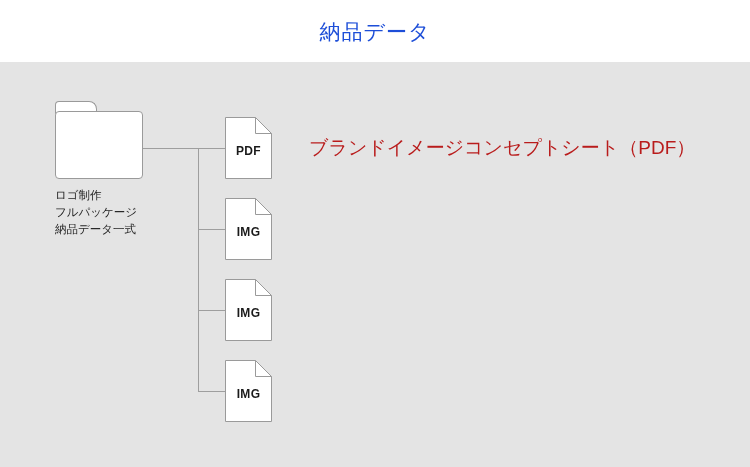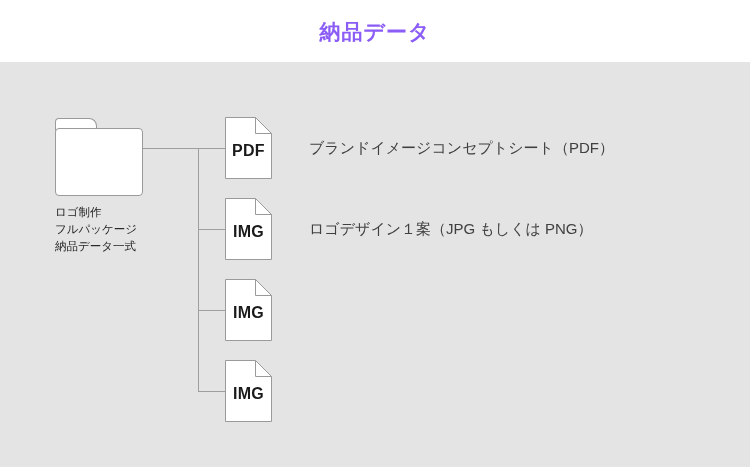--- a/index.html
+++ b/index.html
@@ -26,39 +26,39 @@
     top: 0;
     width: 750px;
     height: 62px;
     background: #ffffff;
     display: flex;
     align-items: center;
     justify-content: center;
   }
   .header-title {
     font-size: 21px;
-    font-weight: bold;
-    color: #8b5cf6;
+    font-weight: normal;
+    color: #1d4ed8;
     letter-spacing: 1px;
     line-height: 1;
   }
   
   .panel {
     position: absolute;
     left: 0;
     top: 62px;
     width: 750px;
     height: 405px;
     background: #e4e4e4;
   }
   
   .folder-node {
     position: absolute;
     left: 55px;
-    top: 56px;
+    top: 39px;
     width: 150px;
   }
   .folder-icon {
     position: relative;
     width: 88px;
     height: 78px;
   }
   .folder-tab {
     position: absolute;
     left: 0;
@@ -115,32 +115,32 @@
   }
   .file-icon .file-type {
     position: absolute;
     left: 0;
     top: 0;
     width: 47px;
     height: 62px;
     display: flex;
     align-items: center;
     justify-content: center;
-    font-size: 16px;
+    font-size: 12px;
     font-weight: bold;
     color: #1a1a1a;
     letter-spacing: 0.3px;
     padding-top: 6px;
     box-sizing: border-box;
   }
   .file-text {
     margin-left: 37px;
-    font-size: 15px;
+    font-size: 19px;
     line-height: 24px;
-    color: #404040;
+    color: #b91c1c;
     white-space: pre-line;
   }
 </style>
 </head>
 <body>
 
 <div class="screen">
 
   <div class="header">
     <div class="header-title">納品データ</div>
@@ -177,21 +177,20 @@
     </div>
 
     <div class="file-row" style="top:136px;">
       <div class="file-icon">
         <svg viewBox="0 0 47 62" xmlns="http://www.w3.org/2000/svg" aria-hidden="true">
           <path d="M0.5 0.5 H30.5 L46.5 16.5 V61.5 H0.5 Z" fill="#ffffff" stroke="#9a9a9a" stroke-width="1"></path>
           <path d="M30.5 0.5 L46.5 16.5 H30.5 Z" fill="#ffffff" stroke="#9a9a9a" stroke-width="1"></path>
         </svg>
         <span class="file-type">IMG</span>
       </div>
-      <div class="file-text">ロゴデザイン１案（JPG もしくは PNG）</div>
     </div>
 
     <div class="file-row" style="top:217px;">
       <div class="file-icon">
         <svg viewBox="0 0 47 62" xmlns="http://www.w3.org/2000/svg" aria-hidden="true">
           <path d="M0.5 0.5 H30.5 L46.5 16.5 V61.5 H0.5 Z" fill="#ffffff" stroke="#9a9a9a" stroke-width="1"></path>
           <path d="M30.5 0.5 L46.5 16.5 H30.5 Z" fill="#ffffff" stroke="#9a9a9a" stroke-width="1"></path>
         </svg>
         <span class="file-type">IMG</span>
       </div>

